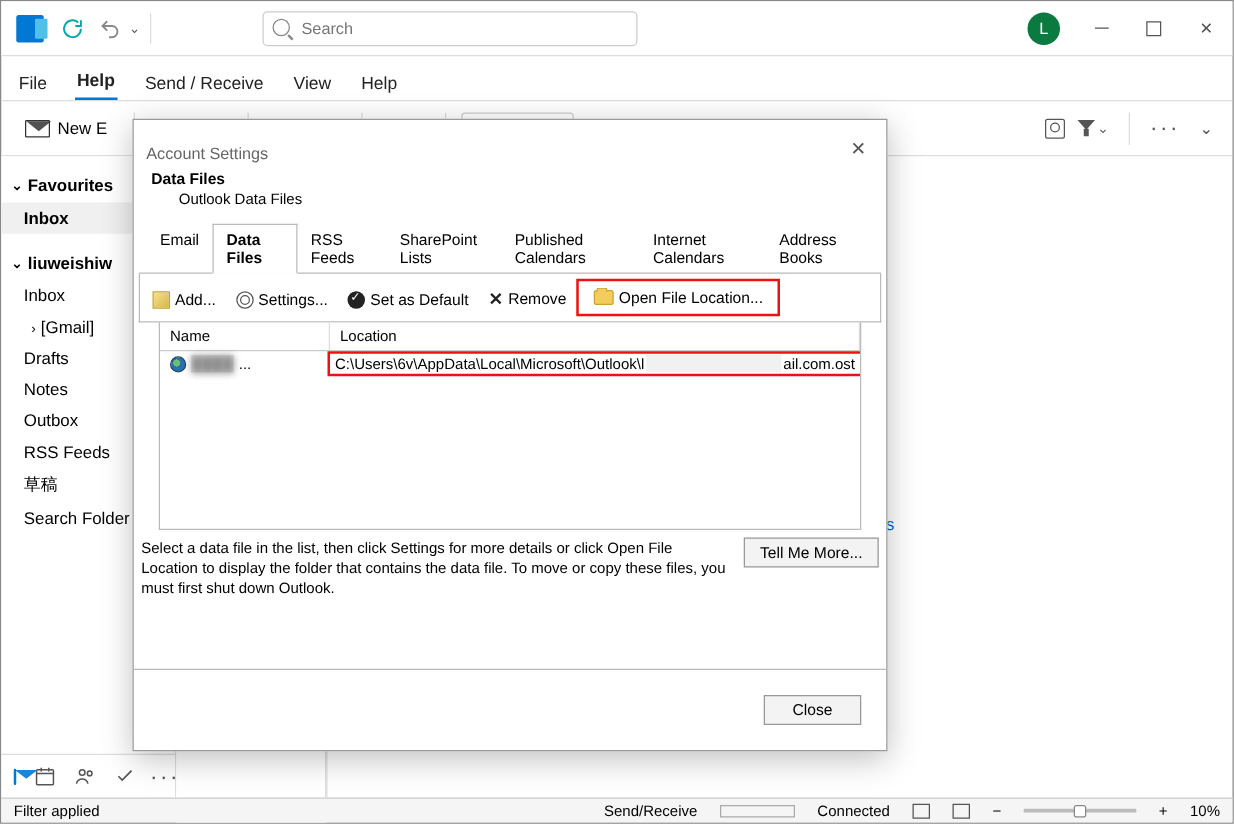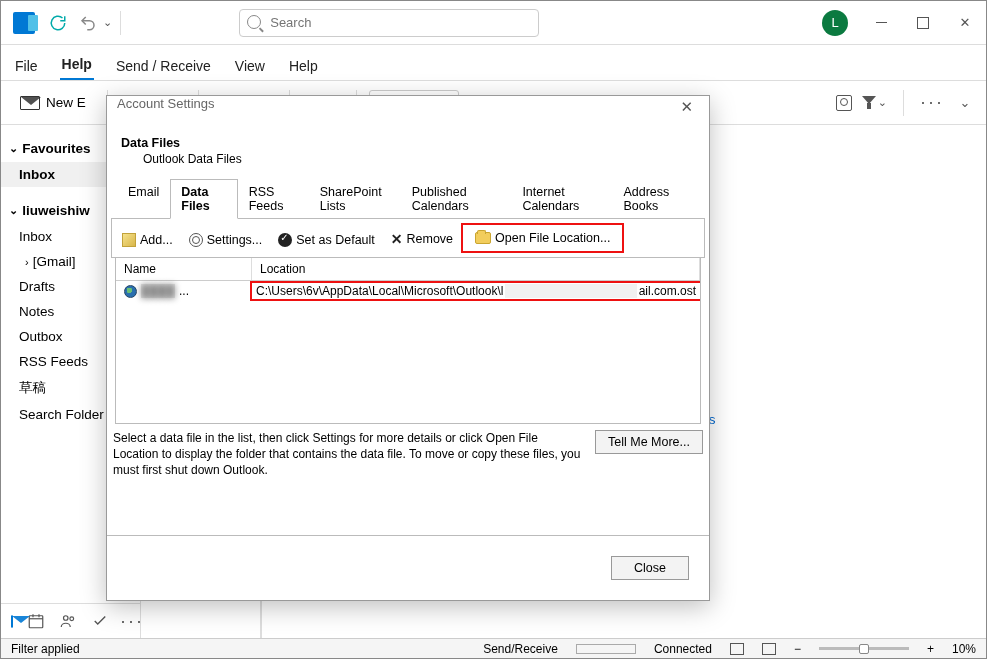--- a/index.html
+++ b/index.html
@@ -5,21 +5,21 @@
 * { box-sizing: border-box; margin: 0; padding: 0; font-family: "Segoe UI", Arial, sans-serif; }
 body { width: 987px; height: 659px; background: #fff; overflow: hidden; position: relative; border: 1px solid #888; }
 
 
 .titlebar { height: 44px; display: flex; align-items: center; background: #fff; border-bottom: 1px solid #ddd; }
 .titlebar .app-icon { width: 22px; height: 22px; margin: 0 8px 0 12px; background: #0078d4; position: relative; border-radius: 2px; }
 .titlebar .app-icon::after { content: ""; position: absolute; right: -3px; top: 3px; width: 10px; height: 16px; background: #50c0e8; border-radius: 1px; }
 .titlebar .sync-icon { width: 18px; height: 18px; margin: 0 6px; color: #0aa; }
 .titlebar .back-icon { width: 18px; height: 18px; margin: 0 6px; color: #888; }
 .titlebar .sep { width: 1px; height: 24px; background: #ddd; margin: 0 8px; }
-.search-wrap { flex: 0 0 300px; margin-left: 110px; }
+.search-wrap { flex: 0 0 300px; margin-left: 81px; }
 .search-wrap input { width: 100%; height: 28px; border: 1px solid #ccc; border-radius: 4px; padding: 0 8px 0 30px; font-size: 13px; color: #555; background: #fff; }
 .search-wrap .field { position: relative; }
 .search-wrap .sicon { position: absolute; left: 8px; top: 6px; width: 14px; height: 14px; border: 1.5px solid #888; border-radius: 50%; }
 .search-wrap .sicon::after { content: ""; position: absolute; width: 5px; height: 1.5px; background: #888; bottom: -3px; right: -4px; transform: rotate(45deg); }
 .titlebar .spacer { flex: 1; }
 .avatar { width: 26px; height: 26px; border-radius: 50%; background: #0b7a40; color: #fff; display: flex; align-items: center; justify-content: center; font-size: 13px; margin-right: 12px; }
 .winbtn { width: 42px; height: 44px; display: flex; align-items: center; justify-content: center; color: #555; font-size: 14px; }
 .winbtn.min::before { content: ""; width: 11px; height: 1px; background: #555; display:block; }
 .winbtn.max::before { content: ""; width: 10px; height: 10px; border: 1px solid #555; display:block; }
 .winbtn.close::before { content: "✕"; font-size: 13px; color: #555; }
@@ -71,21 +71,21 @@
 
 .statusbar { position: absolute; bottom: 0; left: 0; right: 0; height: 20px; border-top: 1px solid #ccc; display: flex; align-items: center; font-size: 12px; padding: 0 10px; gap: 18px; background: #f5f5f5; }
 .statusbar .sp { flex: 1; }
 .statusbar .progress { width: 60px; height: 10px; border: 1px solid #aaa; }
 .statusbar .zoom-slider { width: 90px; height: 3px; background: #bbb; position: relative; }
 .statusbar .zoom-slider::after { content:""; position:absolute; left:45%; top:-3px; width:8px; height:8px; border:1px solid #888; background:#fff; border-radius:2px; }
 .sb-icon { width:14px; height:12px; border:1.3px solid #555; display:inline-block; }
 
 
 .dialog-bg { position: absolute; left: 105px; top: 94px; width: 604px; height: 506px; background: #fff; border: 1px solid #999; box-shadow: 0 6px 24px rgba(0,0,0,.25); display: flex; flex-direction: column; font-size: 12.5px; z-index: 50; }
-.dlg-title { height: 34px; display: flex; align-items: flex-start; padding: 0 10px; color: #666; font-size: 13px; }
+.dlg-title { height: 34px; display: flex; align-items: flex-end; padding: 0 10px; color: #666; font-size: 13px; }
 .dlg-title .spacer { flex: 1; }
 .dlg-close { font-size: 15px; color: #555; cursor: pointer; padding: 2px 6px; }
 
 .dlg-header { padding: 6px 14px 12px; }
 .dlg-header .h1 { font-weight: 700; font-size: 12.5px; }
 .dlg-header .h2 { font-size: 12px; padding-left: 22px; margin-top: 2px; }
 
 .dlg-tabs { display: flex; padding: 0 6px; border-bottom: 1px solid #bbb; margin: 0 4px; gap: 0; }
 .dlg-tab { padding: 5px 10px; font-size: 12.5px; border: 1px solid transparent; position: relative; top: 1px; }
 .dlg-tab.active { border: 1px solid #bbb; border-bottom: 1px solid #fff; background: #fff; font-weight: 600; }
@@ -96,21 +96,21 @@
 .ic-add { background: linear-gradient(135deg,#f6e28b,#d8b64a); border:1px solid #c2a23a; }
 .ic-set { border: 1.4px solid #555; border-radius: 50%; position: relative; }
 .ic-set::after { content:""; position:absolute; inset:2px; border:1.4px solid #555; border-radius:50%; }
 .ic-def { width:14px; height:14px; border-radius:50%; background:#222; position:relative; }
 .ic-def::after { content:"✓"; color:#fff; font-size:10px; position:absolute; left:2px; top:-1px; }
 .ic-rem { font-size: 14px; font-weight: bold; color:#222; }
 .ic-folder { width:16px; height:12px; background:#f2cd5c; border:1px solid #caa530; border-radius:2px; position:relative; }
 .ic-folder::before { content:""; position:absolute; left:1px; top:-3px; width:7px; height:3px; background:#f2cd5c; border:1px solid #caa530; border-bottom:none; border-radius:2px 2px 0 0; }
 .dtool.highlighted { outline: 2.5px solid #e11; outline-offset: 2px; padding: 4px 10px; }
 
-.dlg-table { margin: 0 8px; border: 1px solid #bbb; border-top: none; height: 166px; overflow: hidden; }
+.dlg-table { margin: 0 20px; border: 1px solid #bbb; border-top: none; height: 166px; overflow: hidden; }
 .dlg-th { display: flex; background: #fff; border-bottom: 1px solid #ccc; font-size: 12px; }
 .dlg-th > div { padding: 4px 8px; border-right: 1px solid #ddd; }
 .col-name { flex: 0 0 136px; }
 .col-loc { flex: 1; }
 .dlg-row { display: flex; font-size: 12px; align-items: center; }
 .dlg-row > div { padding: 3px 8px; }
 .dlg-row .col-name { display:flex; align-items:center; gap:4px; }
 .blur { color: transparent; text-shadow: 0 0 6px rgba(0,0,0,.4); background: #e9e9e9; }
 .loc-highlight { outline: 2.5px solid #e11; outline-offset: 0; display:flex; align-items:center; padding:1px 4px !important; }
 .loc-highlight .mid { flex:1; color: transparent; text-shadow: 0 0 6px rgba(0,0,0,.35); background: #f1f1f1; height: 14px; margin: 0 2px; }

